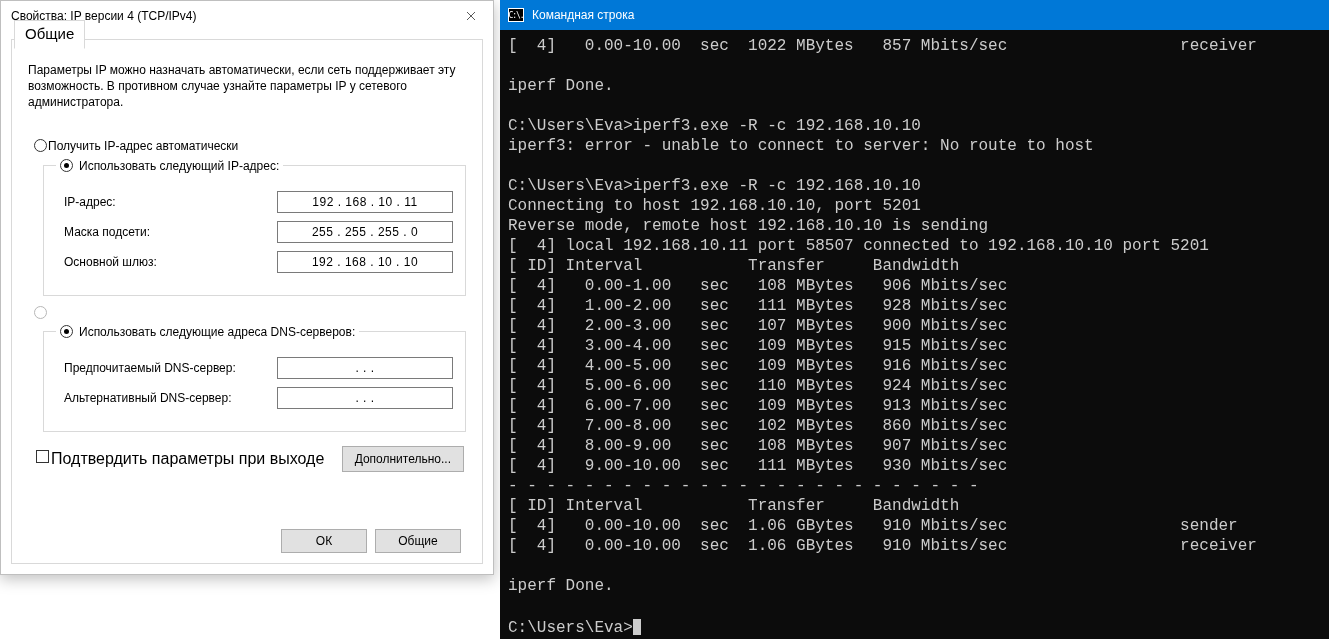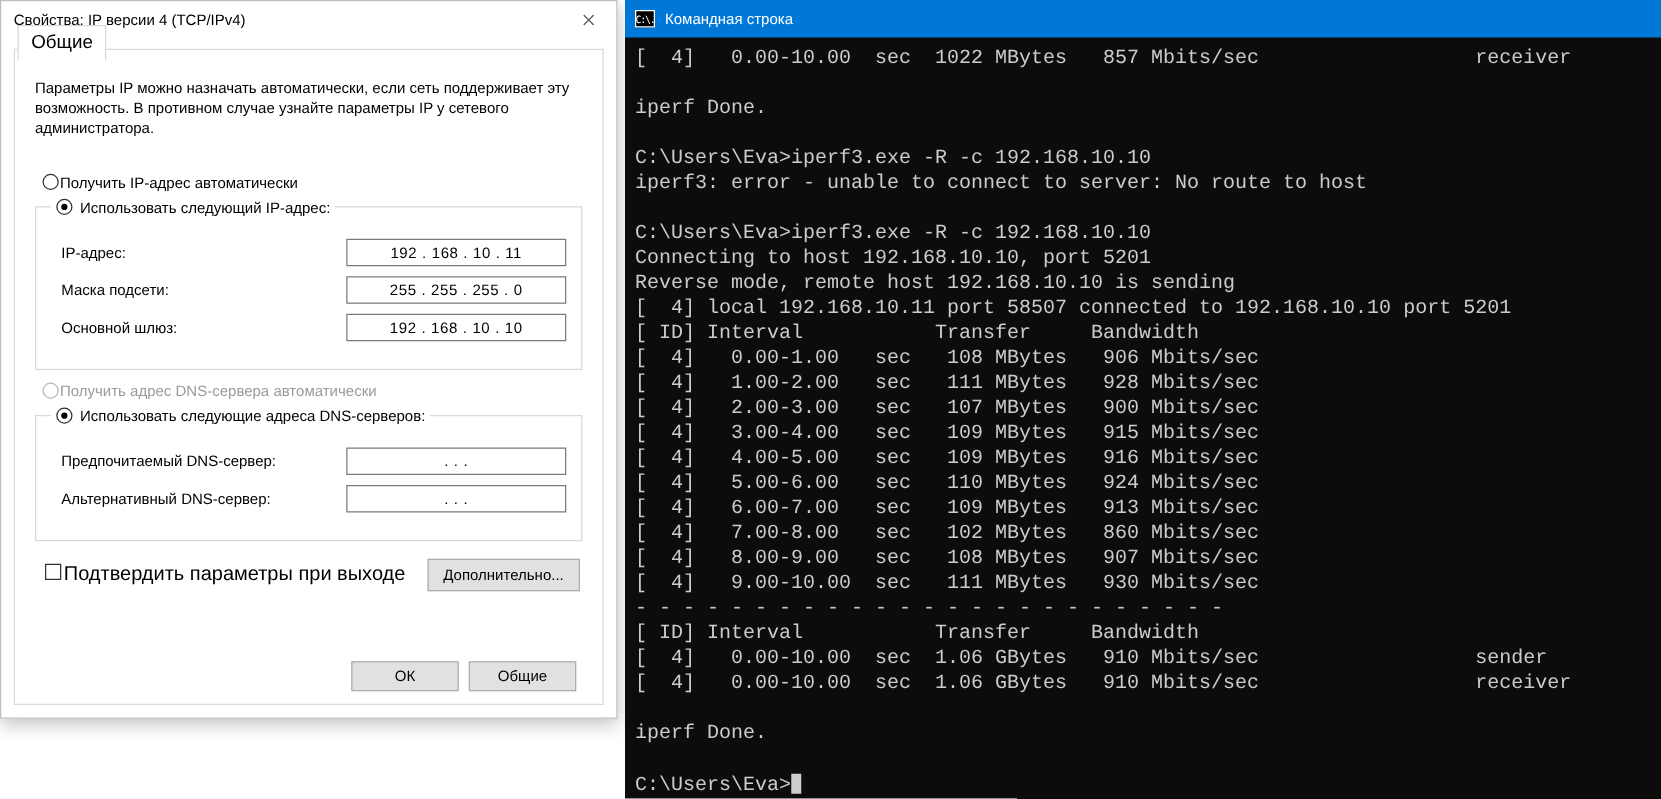--- a/index.html
+++ b/index.html
@@ -15,21 +15,21 @@
   .dlg-body { position:absolute; left:10px; right:10px; top:38px; bottom:10px; border:1px solid #d9d9d9; background:#fff; }
   .tabs-strip { position:absolute; top:-2px; left:2px; display:flex; }
   .tab { position:relative; top:-18px; border:1px solid #d9d9d9; border-bottom:1px solid #fff; background:#fff; padding:4px 10px 6px; font-size:15px;}
   .dlg-inner { padding:22px 16px 12px 16px; }
   .desc { font-size:12px; line-height:1.35; color:#000; margin-bottom:28px; max-width:440px;}
   .radio-row { display:flex; align-items:center; gap:1px; margin:6px 0 6px 6px; font-size:12px;}
   .radio-row.disabled { color:#9a9a9a;}
   .radio { width:13px; height:13px; border:1px solid #333; border-radius:50%; display:inline-flex; align-items:center; justify-content:center; background:#fff;}
   .radio.selected::after { content:""; width:5px; height:5px; border-radius:50%; background:#000;}
   .radio.disabled { border-color:#b7b7b7;}
-  fieldset.group { border:1px solid #d9d9d9; border-radius:0; margin:0 0 10px 0; padding:10px 12px 14px 12px;}
+  fieldset.group { border:1px solid #d9d9d9; border-radius:0; margin:0 0 10px 15px; padding:10px 12px 14px 12px;}
   fieldset.group legend { padding:0 4px; font-size:12px; display:flex; align-items:center; gap:6px;}
   .form-row { display:flex; align-items:center; justify-content:space-between; margin:8px 0;}
   .form-row label { font-size:12px; padding-left:8px;}
   .ip-input { width:176px; height:22px; border:1px solid #7a7a7a; display:flex; align-items:center; justify-content:center; font-size:12px; letter-spacing:.5px; background:#fff;}
   .ip-input.empty { color:#000;}
   .checkbox-row { display:flex; align-items:flex-start; gap:2px; margin-top:14px; margin-left:8px; font-size:16px;}
   .checkbox { width:13px; height:13px; border:1px solid #333; background:#fff;}
   .dlg-footer { position:absolute; right:21px; bottom:10px; display:flex; gap:8px;}
   .btn { height:24px; width:86px; border:1px solid #adadad; background:#e1e1e1; font-size:12px; display:flex; align-items:center; justify-content:center;}
 
@@ -88,21 +88,20 @@
           <div class="ip-input">255 . 255 . 255 .   0</div>
         </div>
         <div class="form-row">
           <label>Основной шлюз:</label>
           <div class="ip-input">192 . 168 .  10  .  10</div>
         </div>
       </fieldset>
 
       <div class="radio-row disabled">
         <span class="radio disabled"></span>
-        <span>Получить адрес DNS-сервера автоматически</span>
       </div>
 
       <fieldset class="group">
         <legend>
           <span class="radio selected"></span>
           <span>Использовать следующие адреса DNS-серверов:</span>
         </legend>
         <div class="form-row">
           <label>Предпочитаемый DNS-сервер:</label>
           <div class="ip-input empty">.        .        .</div>

